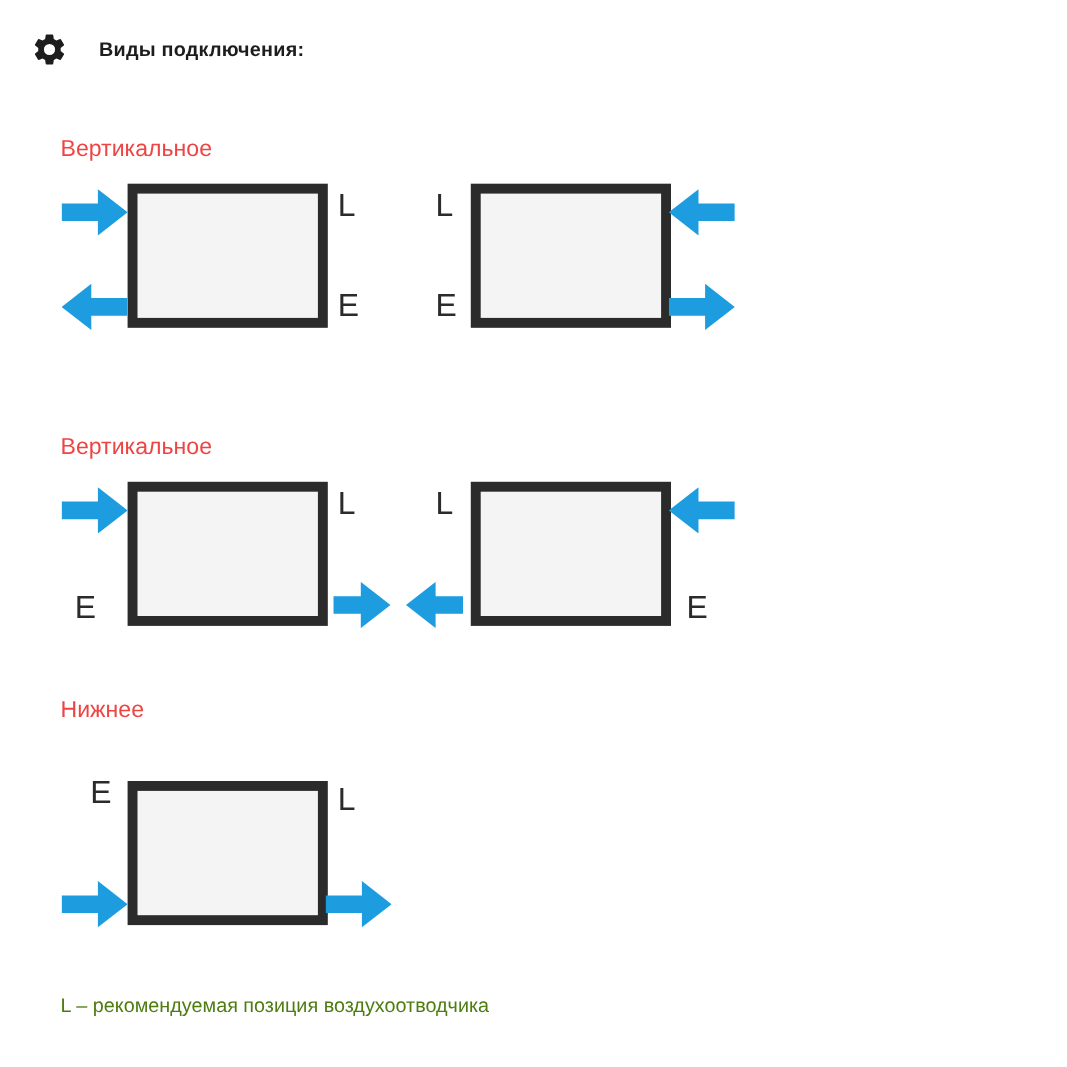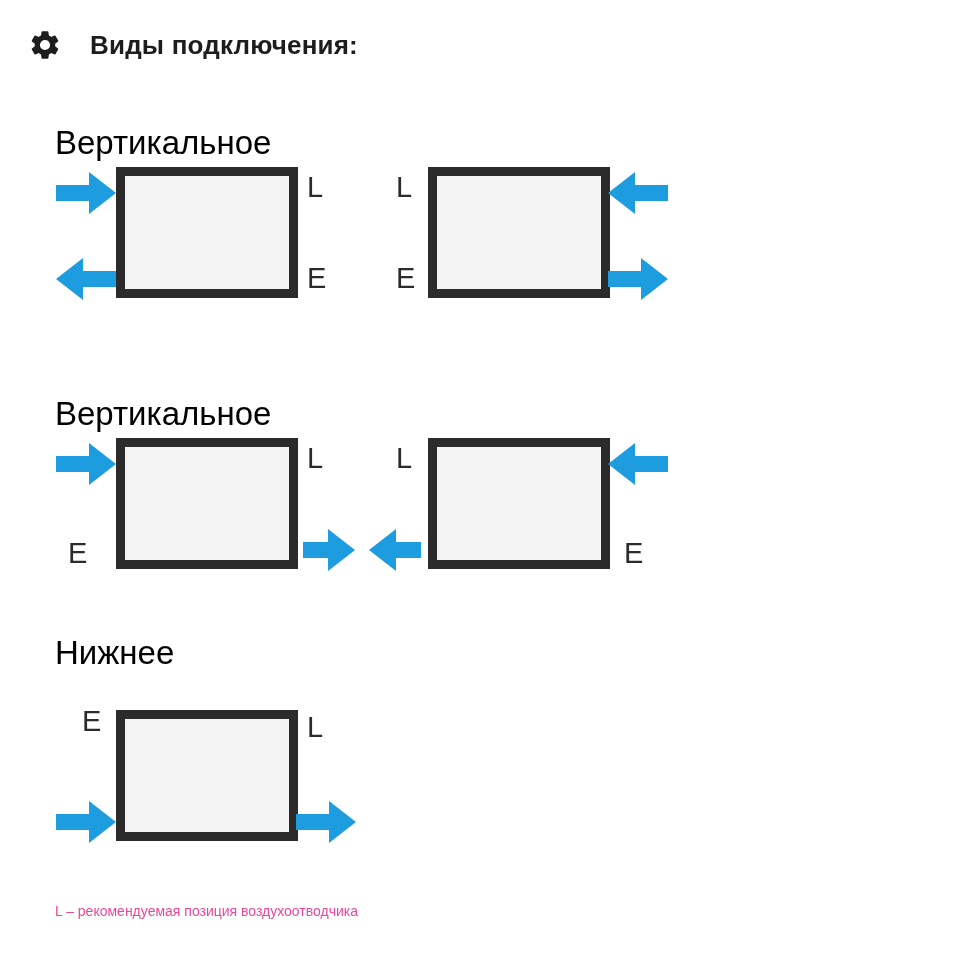--- a/index.html
+++ b/index.html
@@ -29,31 +29,31 @@
     display: flex;
     align-items: center;
   }
   .gear-icon {
     width: 34px;
     height: 34px;
     display: block;
   }
   .header-title {
     margin-left: 28px;
-    font-size: 26px;
+    font-size: 18px;
     font-weight: bold;
     color: #1d1d1d;
     letter-spacing: 0.2px;
   }
 
   
   .section-label {
     position: absolute;
-    font-size: 33px;
-    color: #000000;
+    font-size: 21px;
+    color: #ef4444;
     font-weight: normal;
     white-space: nowrap;
   }
 
   
   .radiator {
     position: absolute;
     box-sizing: border-box;
     border: 9px solid #2b2b2b;
     background: #f4f4f4;
@@ -73,22 +73,22 @@
   }
   .arrow svg {
     display: block;
   }
 
   
   .footnotes {
     position: absolute;
     left: 55px;
     top: 900px;
-    font-size: 14px;
-    color: #ec4899;
+    font-size: 18px;
+    color: #4d7c0f;
     line-height: 1.65;
   }
   .footnote-line {
     white-space: nowrap;
   }
 </style>
 </head>
 <body>
 
 <div class="page">

